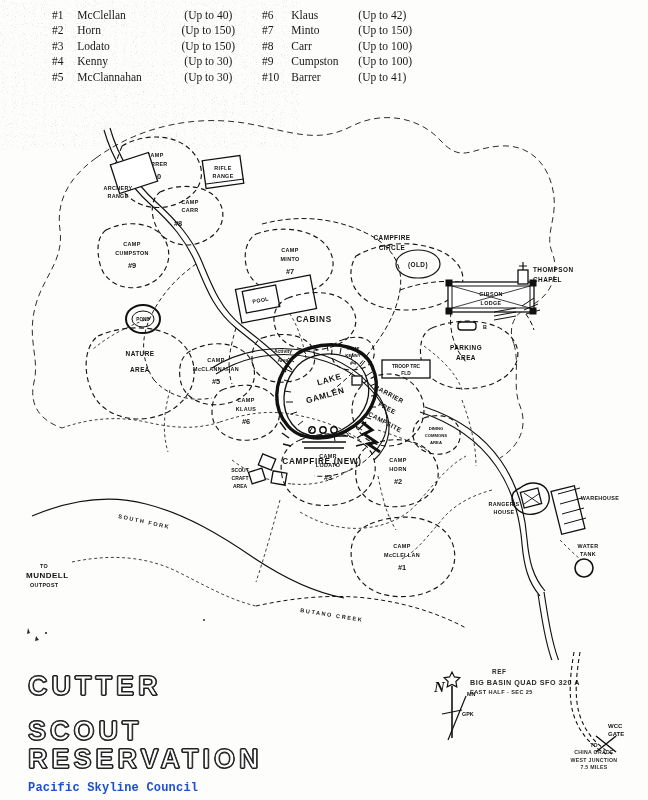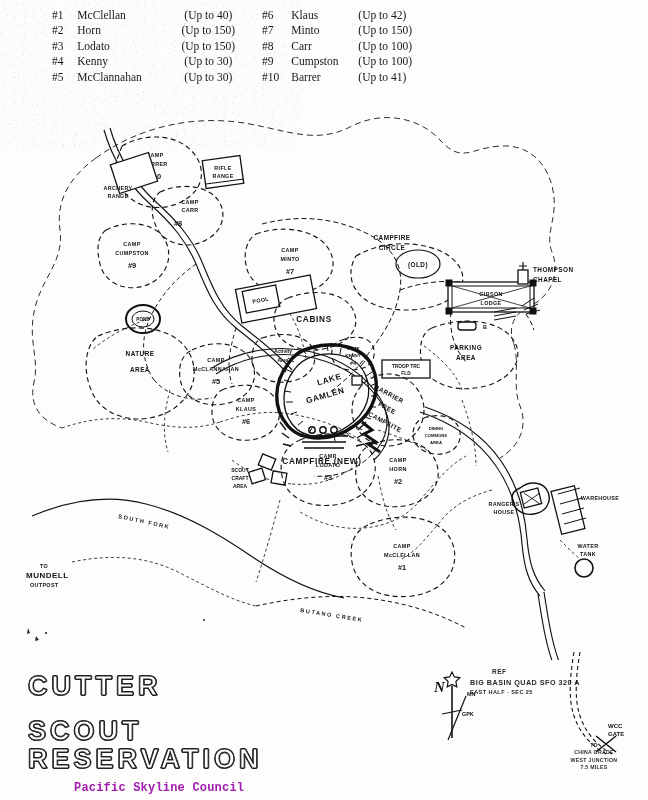--- a/index.html
+++ b/index.html
@@ -46,22 +46,22 @@
     color:#ffffff;
     -webkit-text-stroke:1.1px #222;
     text-shadow:
        1px 0 0 #222,-1px 0 0 #222,0 1px 0 #222,0 -1px 0 #222;
     line-height:1.06;
   }
   #title-line1{font-size:27px;}
   #title-line2{font-size:27px;margin-top:16px;}
   .subtitle{
     font-family:"Liberation Mono", monospace;
-    font-size:12px;font-weight:700;color:#a21caf;
-    letter-spacing:.2px;line-height:15px;margin-left:46px;
+    font-size:12px;font-weight:700;color:#1d4ed8;
+    letter-spacing:.2px;line-height:15px;
   }
   #subtitle1{margin-top:7px;}
 
   
   #compass{position:absolute;left:424px;top:666px;width:80px;height:80px;}
   #ref-block{
     position:absolute;left:470px;top:668px;width:130px;
     font-family:"Liberation Sans", sans-serif;color:#2a2a2a;
   }
   #ref-title{font-size:6.4px;font-weight:700;letter-spacing:.6px;margin-left:22px;}

